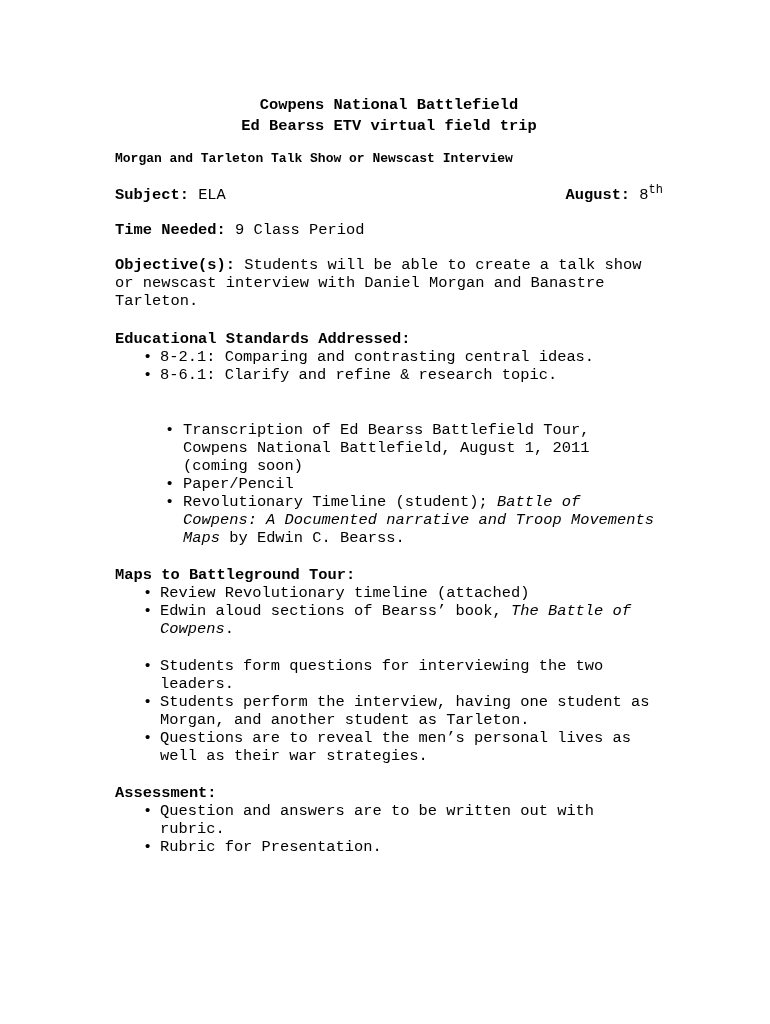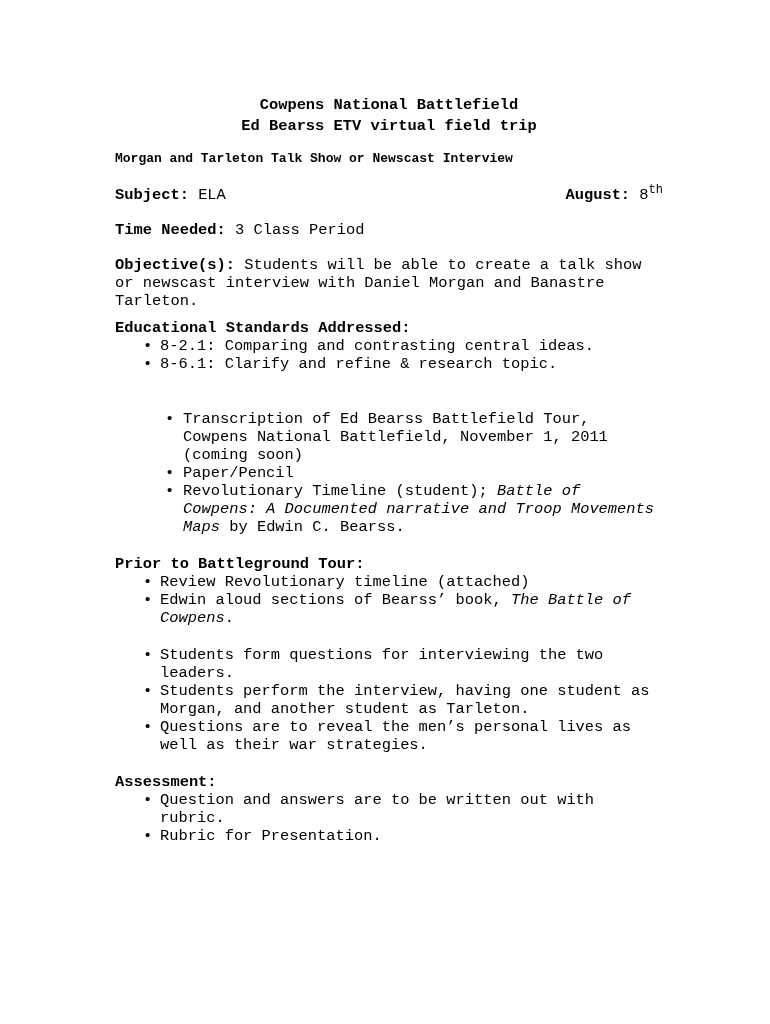--- a/index.html
+++ b/index.html
@@ -37,21 +37,21 @@
     justify-content: space-between;
     align-items: baseline;
   }
   .label { font-weight: bold; }
   .sup-grade {
     font-size: 12px;
     vertical-align: super;
     line-height: 0;
   }
   .para { margin: 17px 0 0 0; }
-  .sections { margin-top: 9px; }
+  .sections { margin-top: 20px; }
   .section { margin-top: 19px; }
   .section.first { margin-top: 0; }
   .section.gap-large { margin-top: 37px; }
   .sec-heading { font-weight: bold; }
   .bullet-row { display: flex; }
   .bullet-row.normal { margin-left: 28px; }
   .bullet-row.deep   { margin-left: 50px; }
   .bullet-marker {
     flex: 0 0 auto;
     width: 17px;
@@ -70,52 +70,52 @@
     <div>Ed Bearss ETV virtual field trip</div>
   </div>
 
   <h1 class="doc-title">Morgan and Tarleton Talk Show or Newscast Interview</h1>
 
   <div class="meta-row">
     <div><span class="label">Subject:</span><span> ELA</span></div>
     <div><span class="label">August:</span><span> 8</span><span class="sup-grade">th</span></div>
   </div>
 
-  <p class="para"><span class="label">Time Needed:</span><span> 3 Class Period</span></p>
+  <p class="para"><span class="label">Time Needed:</span><span> 9 Class Period</span></p>
 
   <p class="para"><span class="label">Objective(s):</span><span> Students will be able to create a talk show or newscast interview with Daniel Morgan and Banastre Tarleton.</span></p>
 
   <div class="sections" id="sections">
       <section class="section first">
         <div class="sec-heading">Educational Standards Addressed:</div>
         <div class="bullet-row normal">
           <span class="bullet-marker">•</span>
           <span class="bullet-text"><span>8-2.1: Comparing and contrasting central ideas.</span></span>
         </div>
         <div class="bullet-row normal">
           <span class="bullet-marker">•</span>
           <span class="bullet-text"><span>8-6.1: Clarify and refine &amp; research topic.</span></span>
         </div>
       </section>
       <section class="section gap-large">
         <div class="bullet-row deep">
           <span class="bullet-marker">•</span>
-          <span class="bullet-text"><span>Transcription of Ed Bearss Battlefield Tour, Cowpens National Battlefield, November 1, 2011 (coming soon)</span></span>
+          <span class="bullet-text"><span>Transcription of Ed Bearss Battlefield Tour, Cowpens National Battlefield, August 1, 2011 (coming soon)</span></span>
         </div>
         <div class="bullet-row deep">
           <span class="bullet-marker">•</span>
           <span class="bullet-text"><span>Paper/Pencil</span></span>
         </div>
         <div class="bullet-row deep">
           <span class="bullet-marker">•</span>
           <span class="bullet-text"><span>Revolutionary Timeline (student); </span><i>Battle of Cowpens: A Documented narrative and Troop Movements Maps</i><span> by Edwin C. Bearss.</span></span>
         </div>
       </section>
       <section class="section">
-        <div class="sec-heading">Prior to Battleground Tour:</div>
+        <div class="sec-heading">Maps to Battleground Tour:</div>
         <div class="bullet-row normal">
           <span class="bullet-marker">•</span>
           <span class="bullet-text"><span>Review Revolutionary timeline (attached)</span></span>
         </div>
         <div class="bullet-row normal">
           <span class="bullet-marker">•</span>
           <span class="bullet-text"><span>Edwin aloud sections of Bearss’ book, </span><i>The Battle of Cowpens</i><span>.</span></span>
         </div>
       </section>
       <section class="section">

